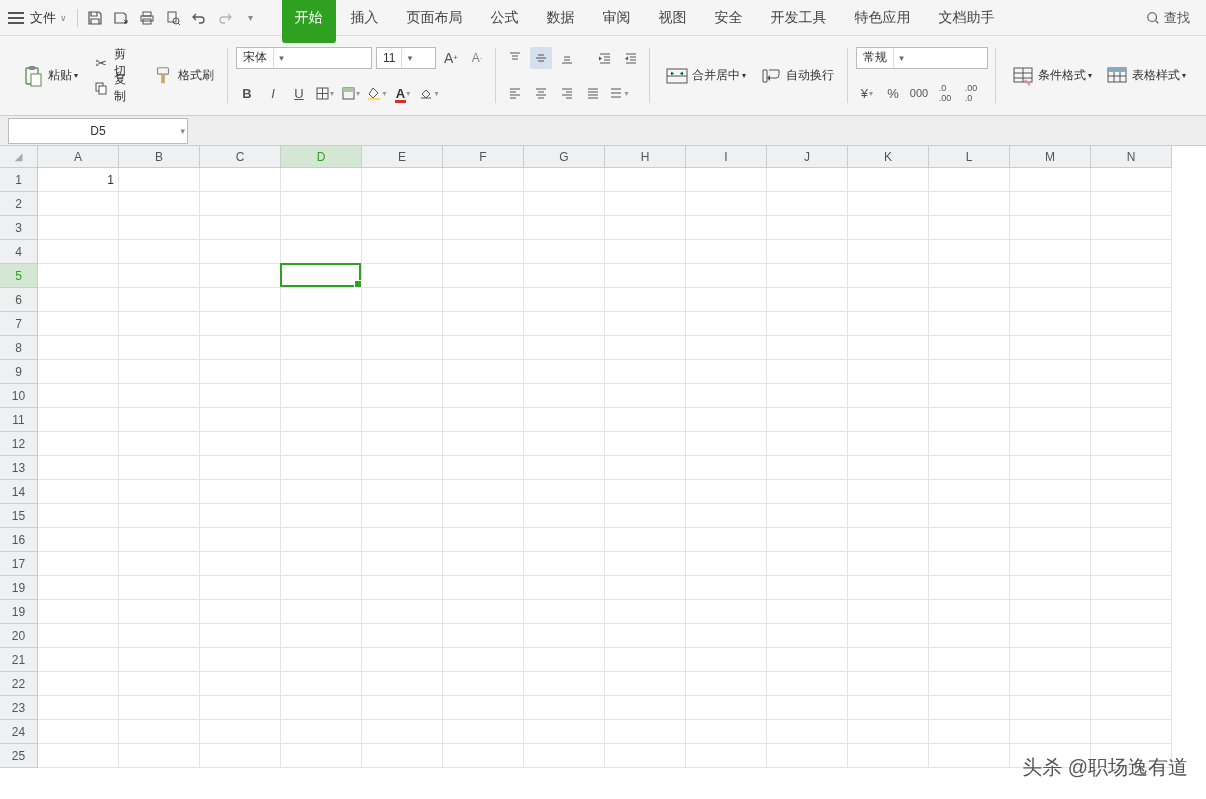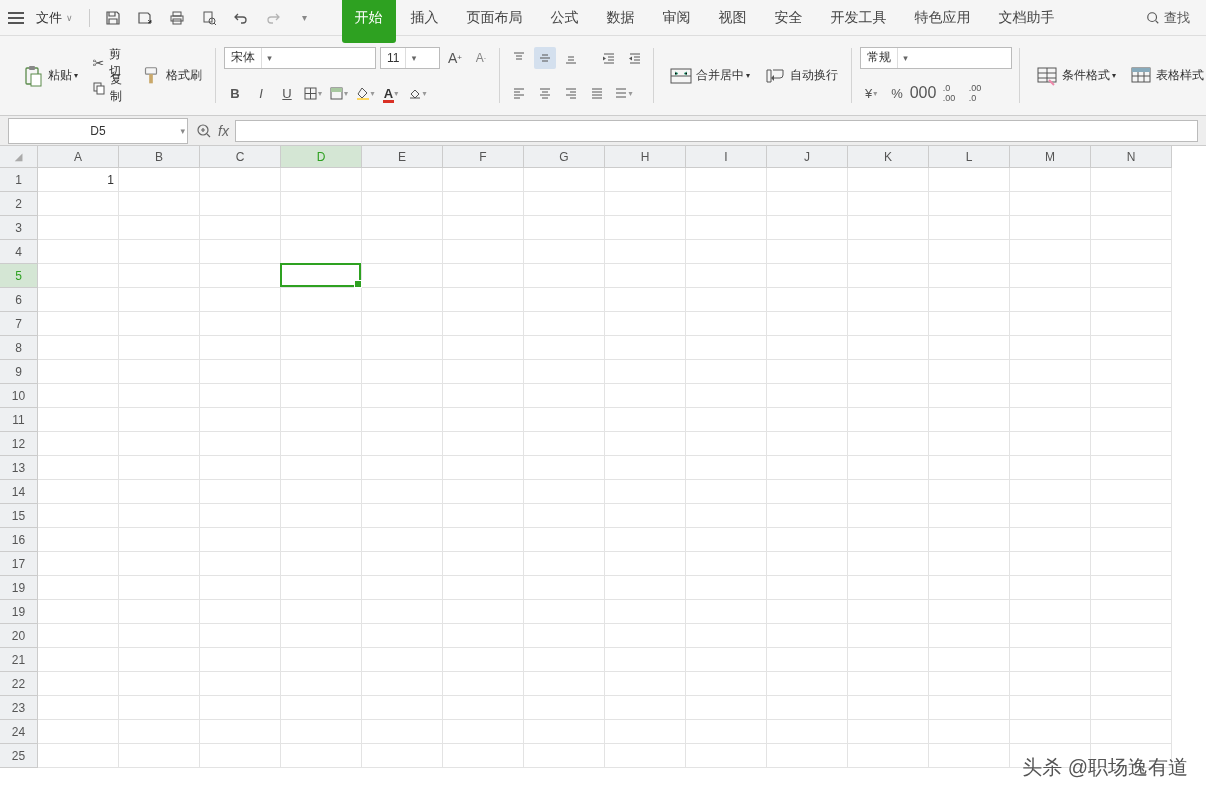--- a/index.html
+++ b/index.html
@@ -1,17 +1,17 @@
 <!DOCTYPE html>
 <html><head>
 <meta charset="utf-8">
 <style>
 * { box-sizing: border-box; margin: 0; padding: 0; }
 body { font-family: "Microsoft YaHei", sans-serif; font-size: 12px; color: #333; background: #fff; width: 1206px; height: 799px; overflow: hidden; position: relative; }
-.topbar { height: 36px; background: #f5f5f5; display: flex; align-items: center; padding: 0 8px; gap: 6px; border-bottom: 1px solid #ddd; }
+.topbar { height: 36px; background: #f5f5f5; display: flex; align-items: center; padding: 0 8px; border-bottom: 1px solid #ddd; }
 .menu-icon { width: 16px; height: 12px; display: flex; flex-direction: column; justify-content: space-between; cursor: pointer; }
 .menu-icon span { height: 2px; background: #555; }
 .file-menu { display: flex; align-items: center; gap: 4px; padding: 2px 6px; cursor: pointer; font-size: 13px; }
 .down-arrow { font-size: 9px; color: #888; }
 .sep { width: 1px; height: 18px; background: #ccc; margin: 0 4px; }
 .qbtn { width: 26px; height: 26px; display: flex; align-items: center; justify-content: center; cursor: pointer; border-radius: 2px; color: #555; font-size: 16px; }
 .tabs { display: flex; align-items: center; gap: 2px; margin-left: 18px; }
 .tab { padding: 16px 13px; font-size: 14px; cursor: pointer; color: #444; border-radius: 3px; }
 .tab.active { background: #2ea121; color: #fff; }
 .find { display: flex; align-items: center; gap: 4px; margin-left: auto; cursor: pointer; padding: 4px 8px; font-size: 13px; color: #555; }
@@ -167,21 +167,21 @@
           </svg>
         </div>
       <div class="lbl">
           <span>格式刷</span>
         </div>
     </div>
   </div>
 
   <div class="rgroup">
     <div class="rrow">
-      <div class="combo" style="width:152px;">
+      <div class="combo" style="width:136px;">
           <div class="combo-val">宋体</div>
           <div class="combo-btn">▾</div>
         </div>
       <div class="combo" style="width:60px;">
           <div class="combo-val">11</div>
           <div class="combo-btn">▾</div>
         </div>
       <div class="ribbon-btn" style="font-size:14px;">A<sup style="font-size:8px;">+</sup></div>
       <div class="ribbon-btn" style="font-size:12px;opacity:0.7">A<sup style="font-size:7px;">-</sup></div>
     </div>
@@ -306,29 +306,29 @@
           </svg>
         </div>
       <div class="lbl">
           <span>自动换行</span>
         </div>
     </div>
   </div>
 
   <div class="rgroup">
     <div class="rrow">
-      <div class="combo" style="width:152px;">
+      <div class="combo" style="width:132px;">
           <div class="combo-val">常规</div>
           <div class="combo-btn">▾</div>
         </div>
     </div>
     <div class="rrow">
       <div class="ribbon-btn dd">¥</div>
       <div class="ribbon-btn">%</div>
-      <div class="ribbon-btn" style="font-size:16px;">000</div>
+      <div class="ribbon-btn" style="font-size:11px;">000</div>
       <div class="ribbon-btn" style="font-size:9px;">.0<br>.00</div>
       <div class="ribbon-btn" style="font-size:9px;">.00<br>.0</div>
     </div>
   </div>
 
   <div class="rgroup" style="flex-direction:row;align-items:center;">
     <div class="rbig">
       <div class="icon">
           <svg width="24" height="22" viewBox="0 0 24 22">
             <rect x="3" y="3" width="18" height="14" fill="none" stroke="#555"></rect>
@@ -355,30 +355,20 @@
         </div>
     </div>
   </div>
 
 </div>
 
 <div class="formula-bar">
   <div class="name-box">
     <span>D5</span>
     <span class="dd-ic">▾</span>
-  </div>
-  <div class="fx-area">
-    <span class="fx-ic">
-        <svg width="16" height="16" viewBox="0 0 16 16">
-          <circle cx="7" cy="7" r="5" fill="none" stroke="#666" stroke-width="1.2"></circle>
-          <path stroke="#666" stroke-width="1.2" d="M11 11l3 3M5 7h4M7 5v4"></path>
-        </svg>
-      </span>
-    <span class="fx-ic">fx</span>
-    <div class="fx-input"></div>
   </div>
 </div>
 
 <div class="sheet">
   <div class="corner">◢</div>
   <div class="col-hdrs" id="col-hdrs">
       <div class="col-hdr">A</div>
       <div class="col-hdr">B</div>
       <div class="col-hdr">C</div>
       <div class="col-hdr sel">D</div>

